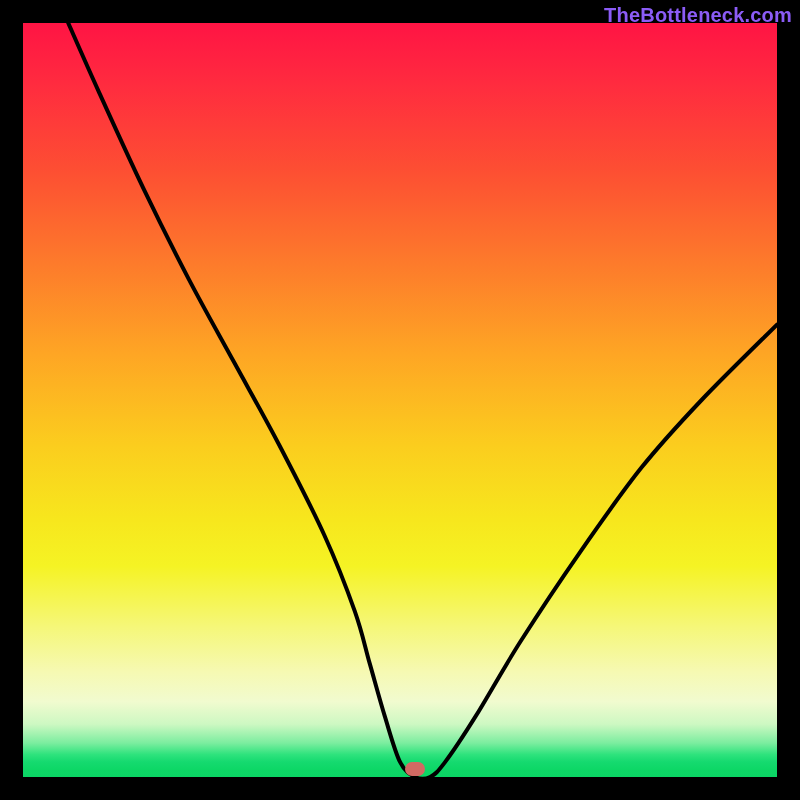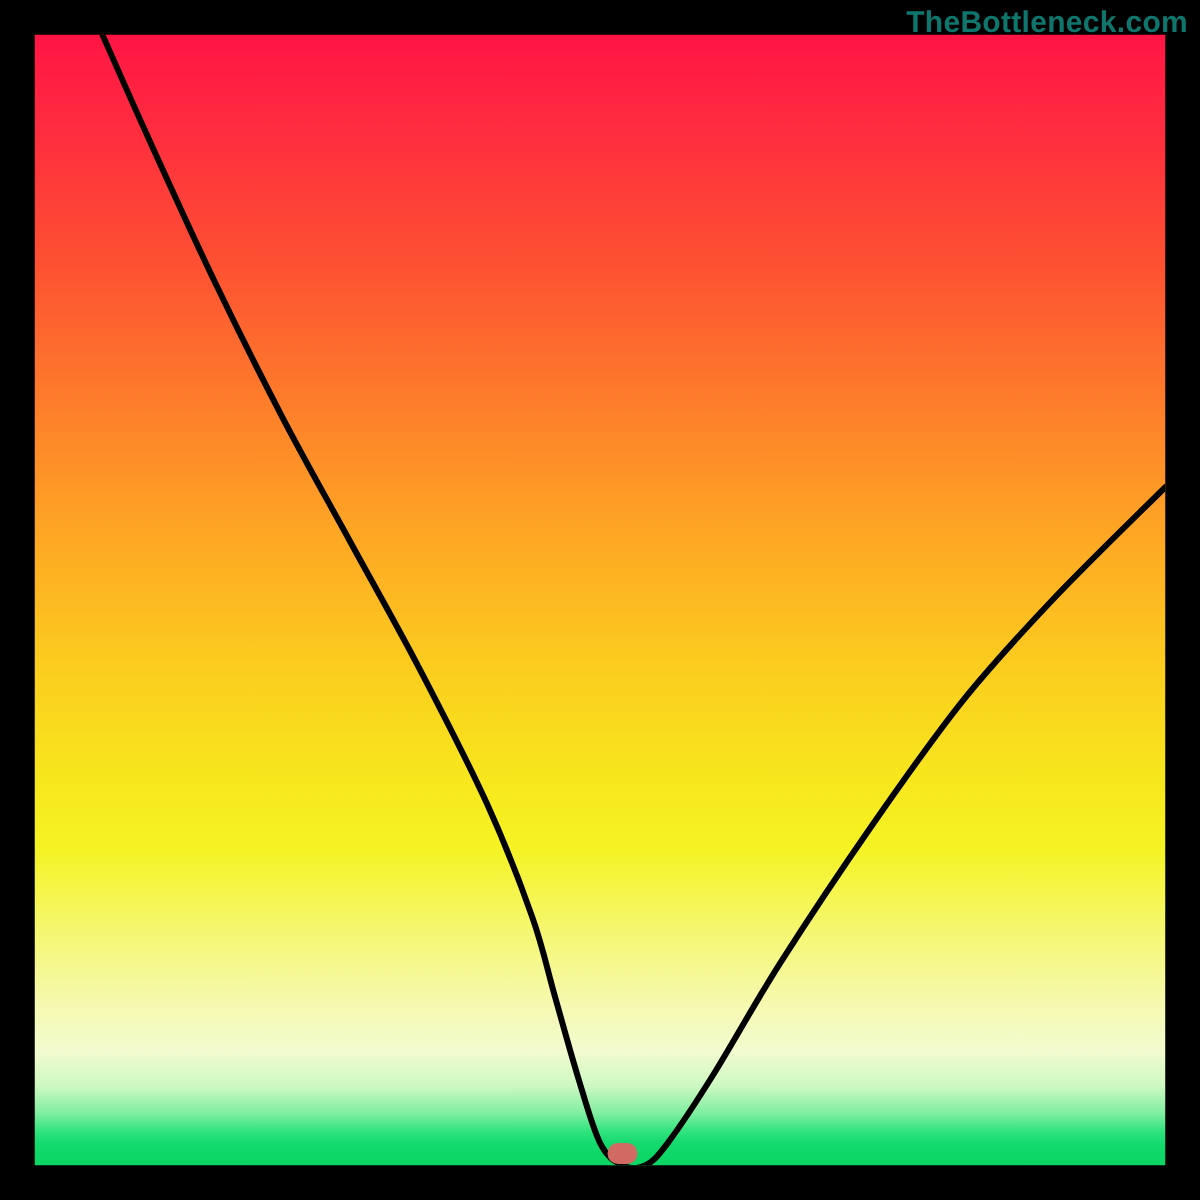--- a/index.html
+++ b/index.html
@@ -14,21 +14,21 @@
   .container {
     position: relative;
     width: 800px;
     height: 800px;
     background: #000;
   }
   .watermark {
     position: absolute;
     top: 4px;
     right: 8px;
-    color: #0f766e;
+    color: #8b5cf6;
     font-size: 20px;
     font-weight: bold;
     letter-spacing: 0.2px;
     z-index: 10;
     text-align: right;
   }
   .plot-area {
     position: absolute;
     left: 23px;
     top: 23px;

